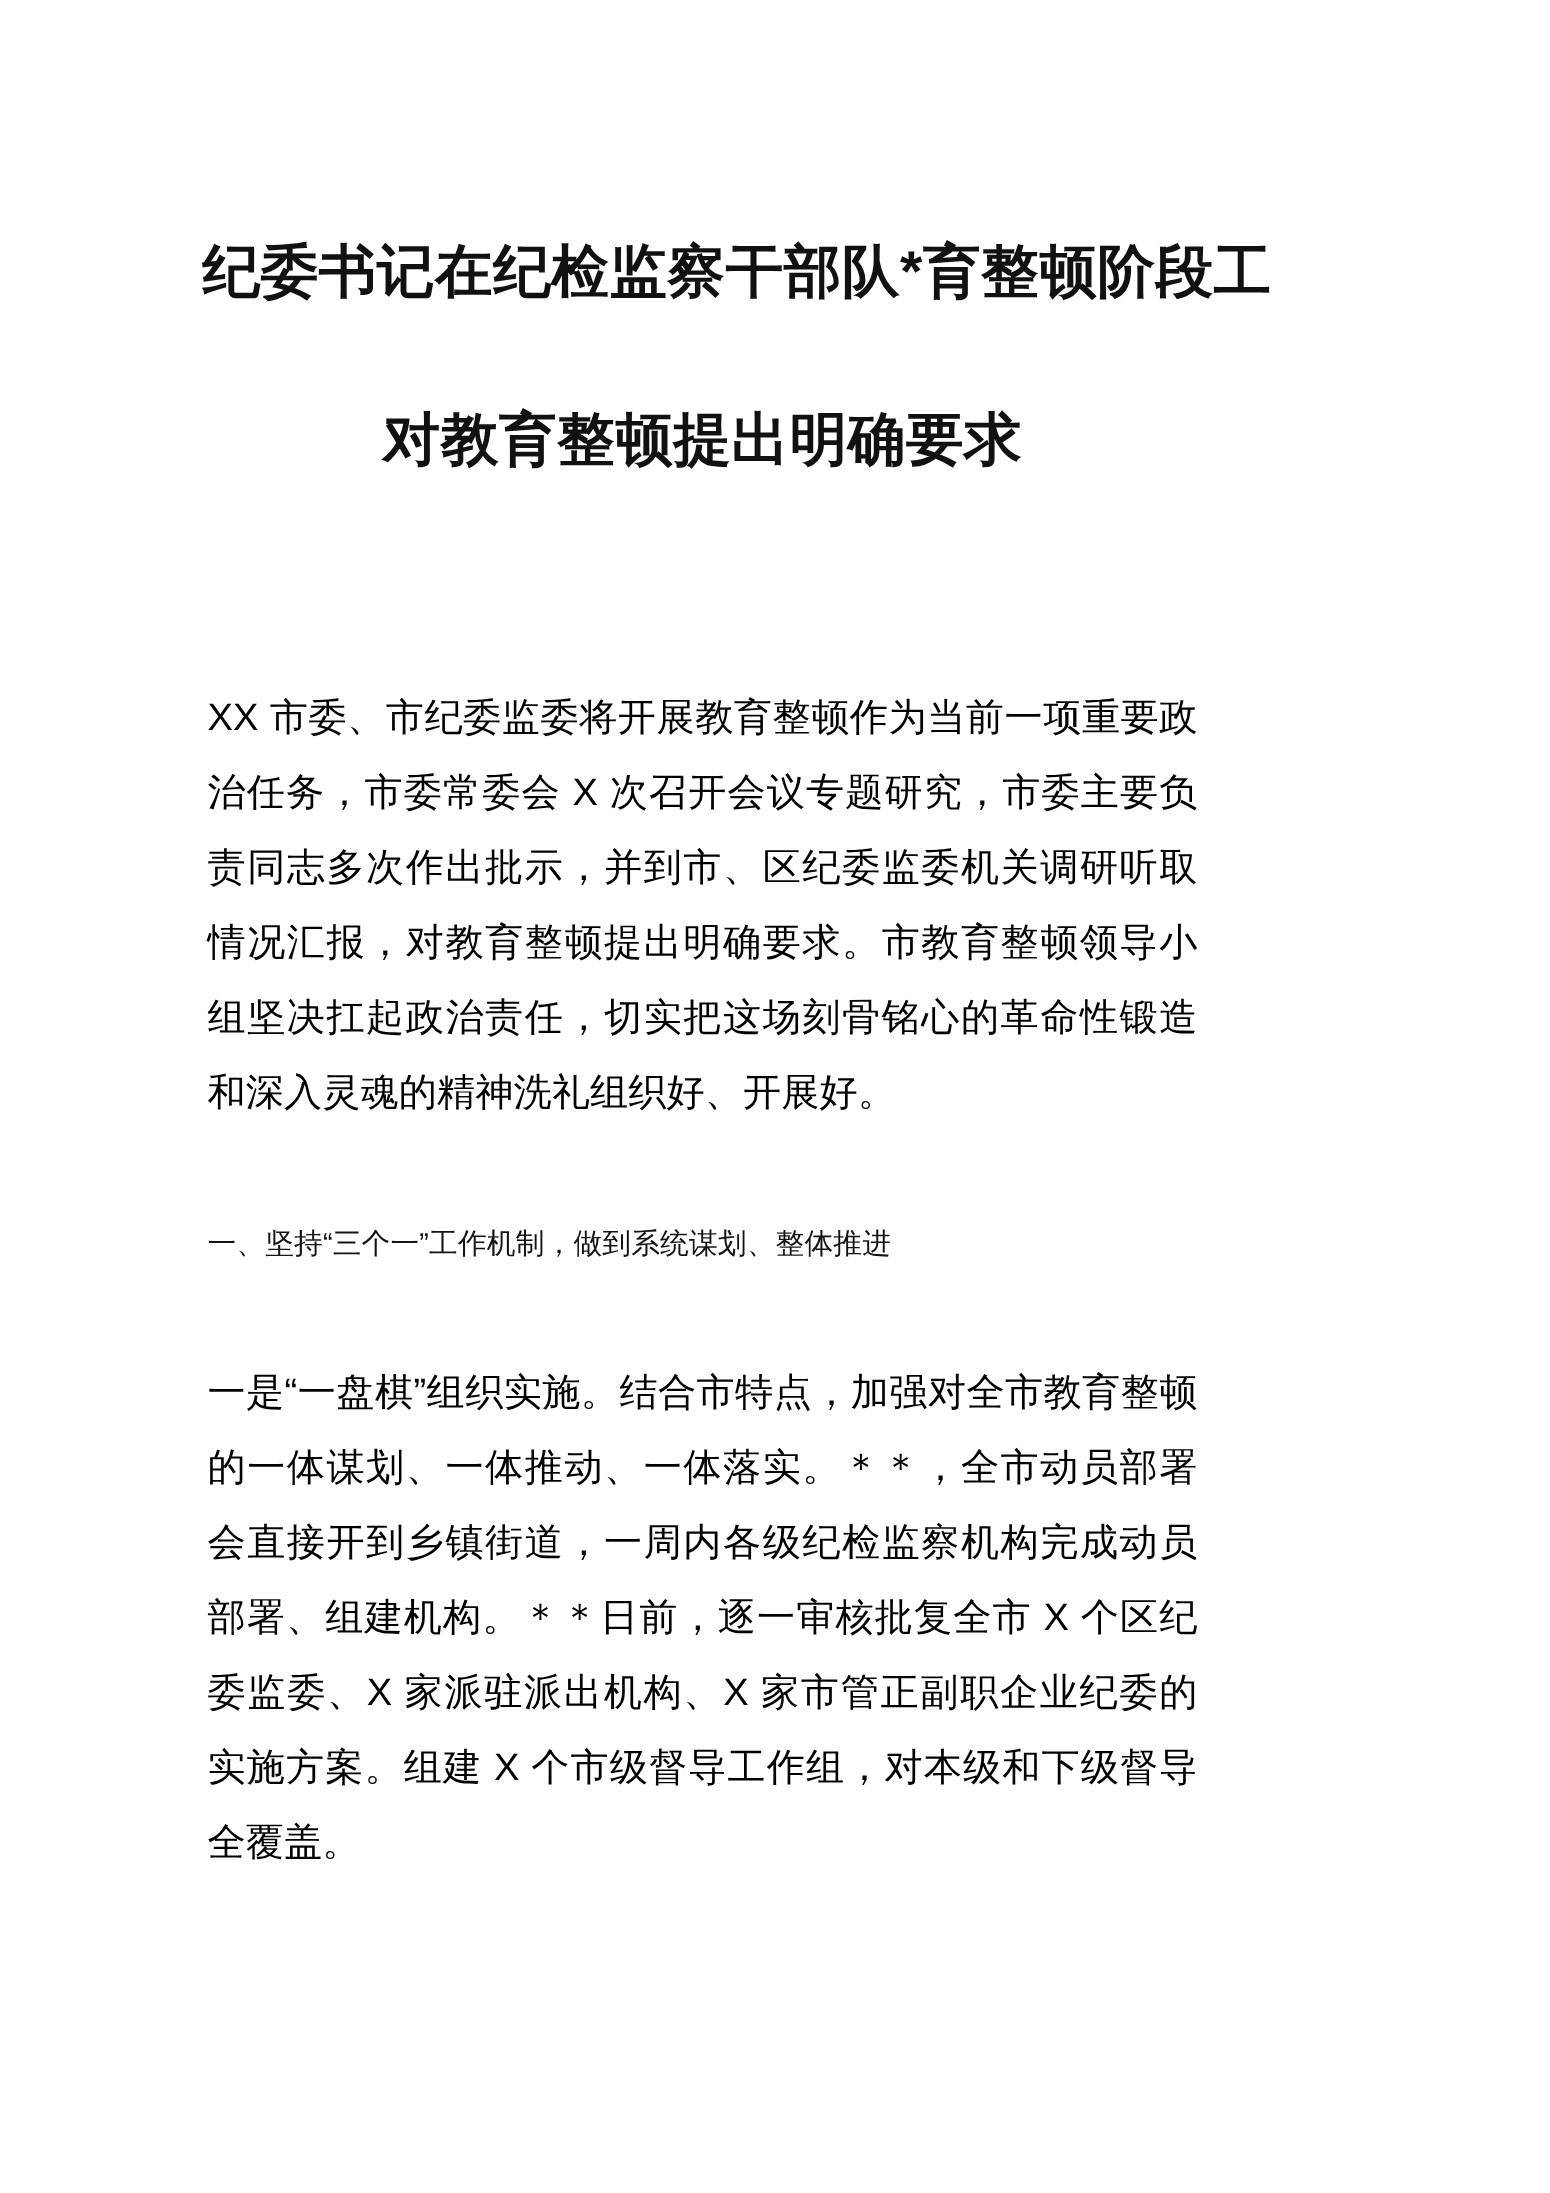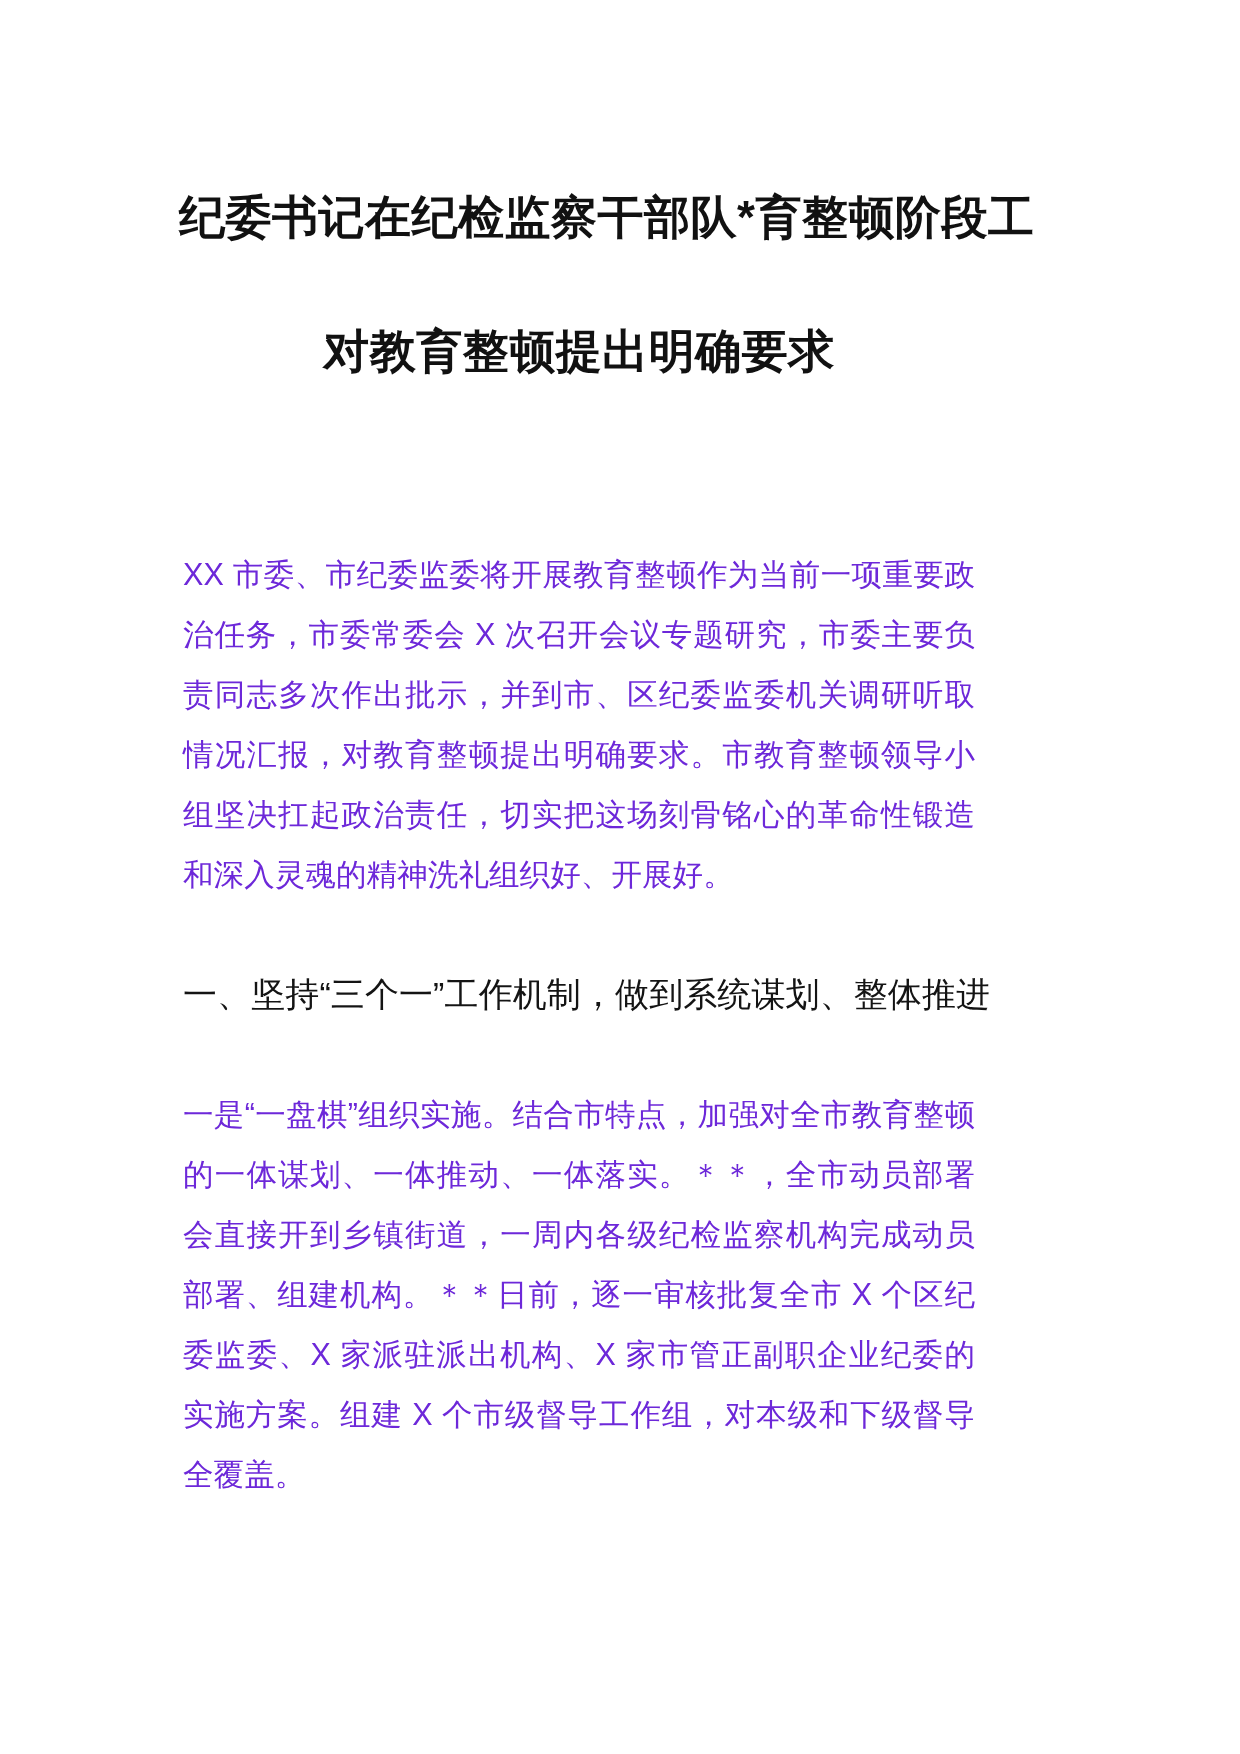--- a/index.html
+++ b/index.html
@@ -14,21 +14,21 @@
     height: 1754px;
     background: #ffffff;
     overflow: hidden;
     box-sizing: border-box;
     font-family: "Liberation Sans", "DejaVu Sans", sans-serif;
     color: #0a0a0a;
   }
 
   .content {
     position: absolute;
-    left: 183px;
+    left: 166px;
     top: 0;
     width: 792px;
   }
 
   
   .doc-title {
     margin: 0;
     padding: 0;
     font-size: 46px;
     font-weight: 700;
@@ -54,28 +54,28 @@
     margin-top: 126px;
   }
 
   p.para {
     margin: 0 0 0 0;
     font-size: 30.5px;
     line-height: 60px;
     text-align: justify;
     text-justify: inter-ideograph;
     text-align-last: left;
-    color: #6d28d9;
+    color: #000000;
     letter-spacing: 0.1px;
     word-break: break-all;
   }
 
   p.heading-para {
     margin: 0;
-    font-size: 34px;
+    font-size: 23px;
     line-height: 60px;
     color: #141414;
     letter-spacing: 0.1px;
     text-align: left;
     white-space: nowrap;
   }
 
   .spacer-line {
     height: 60px;
   }

